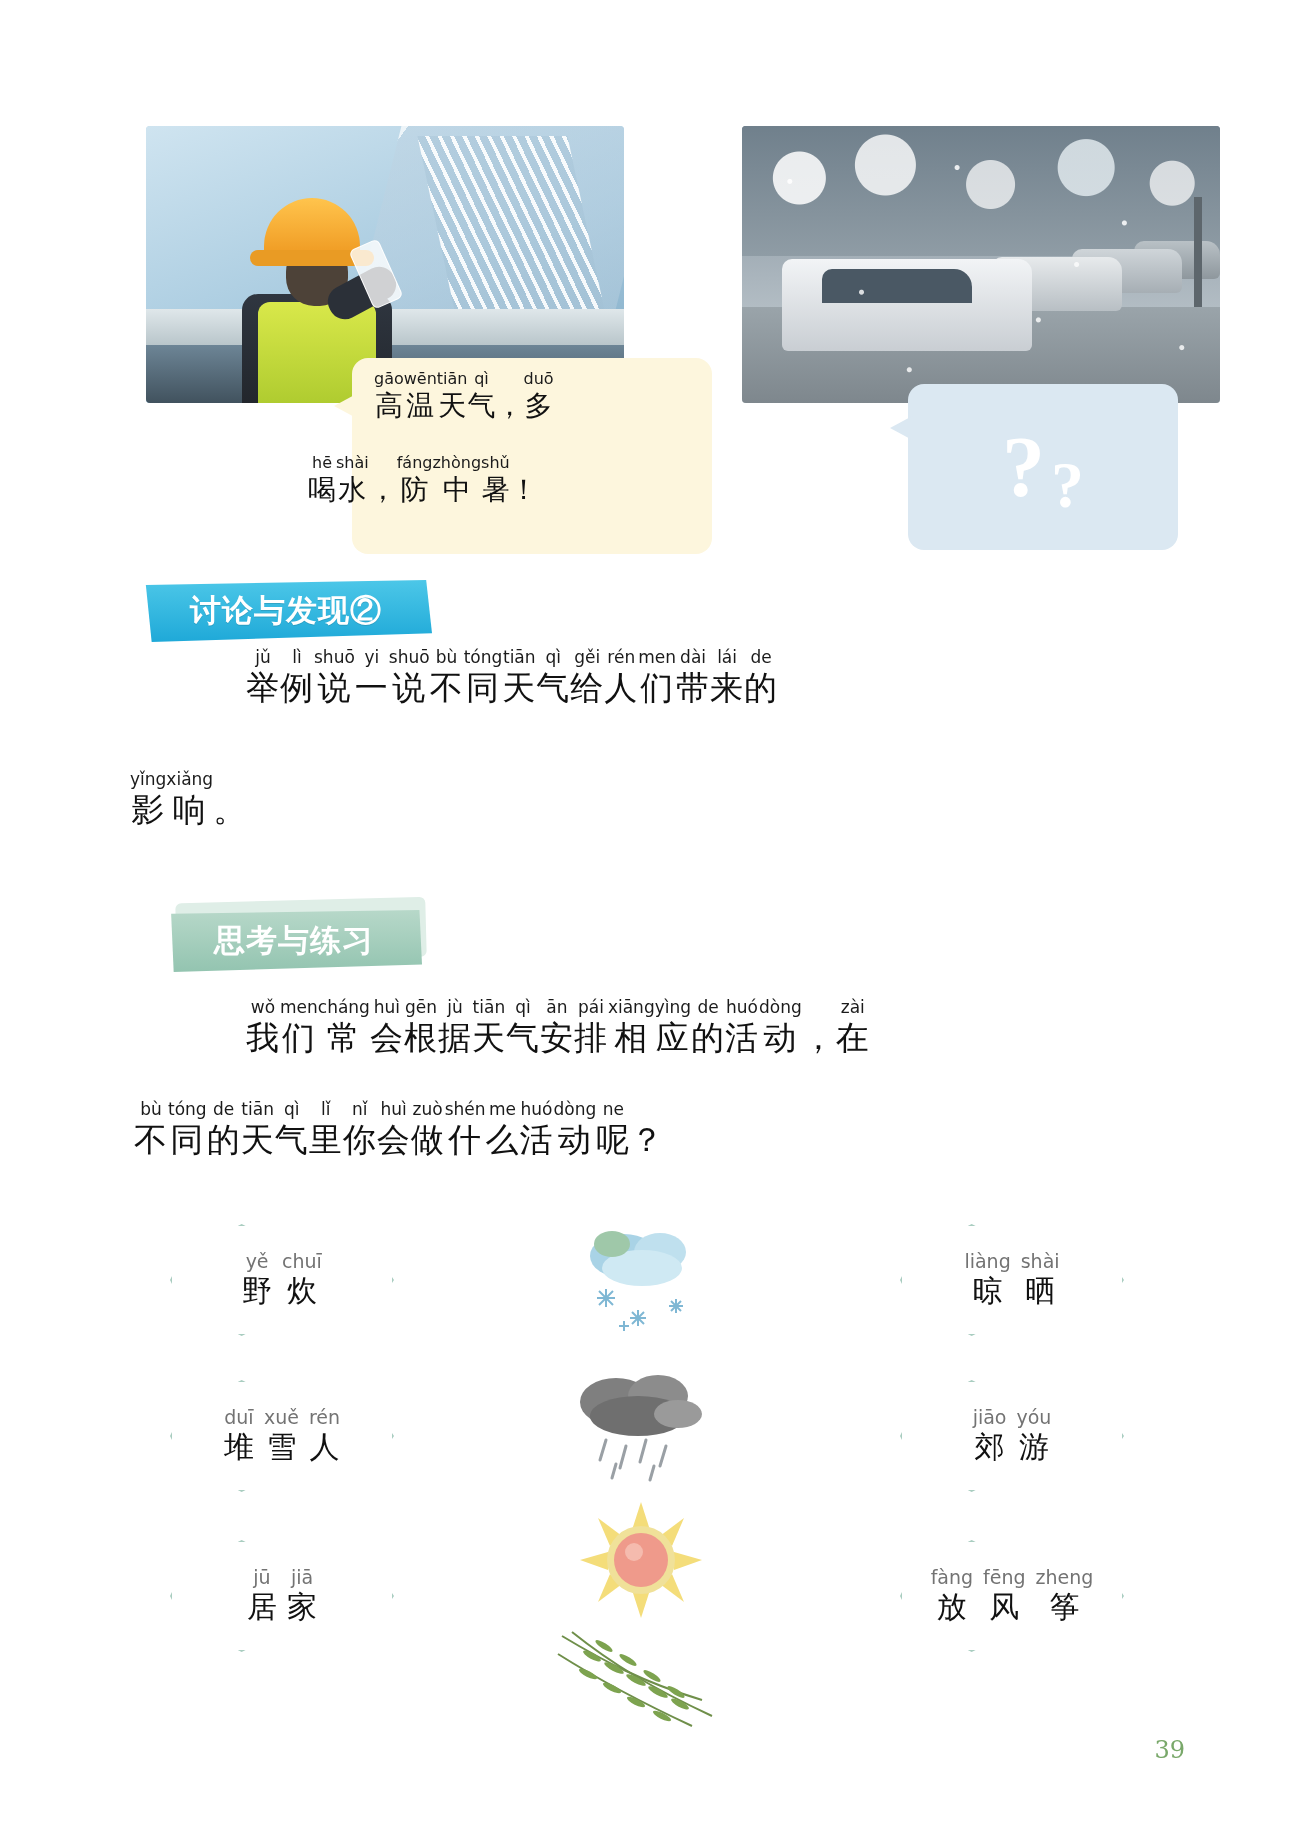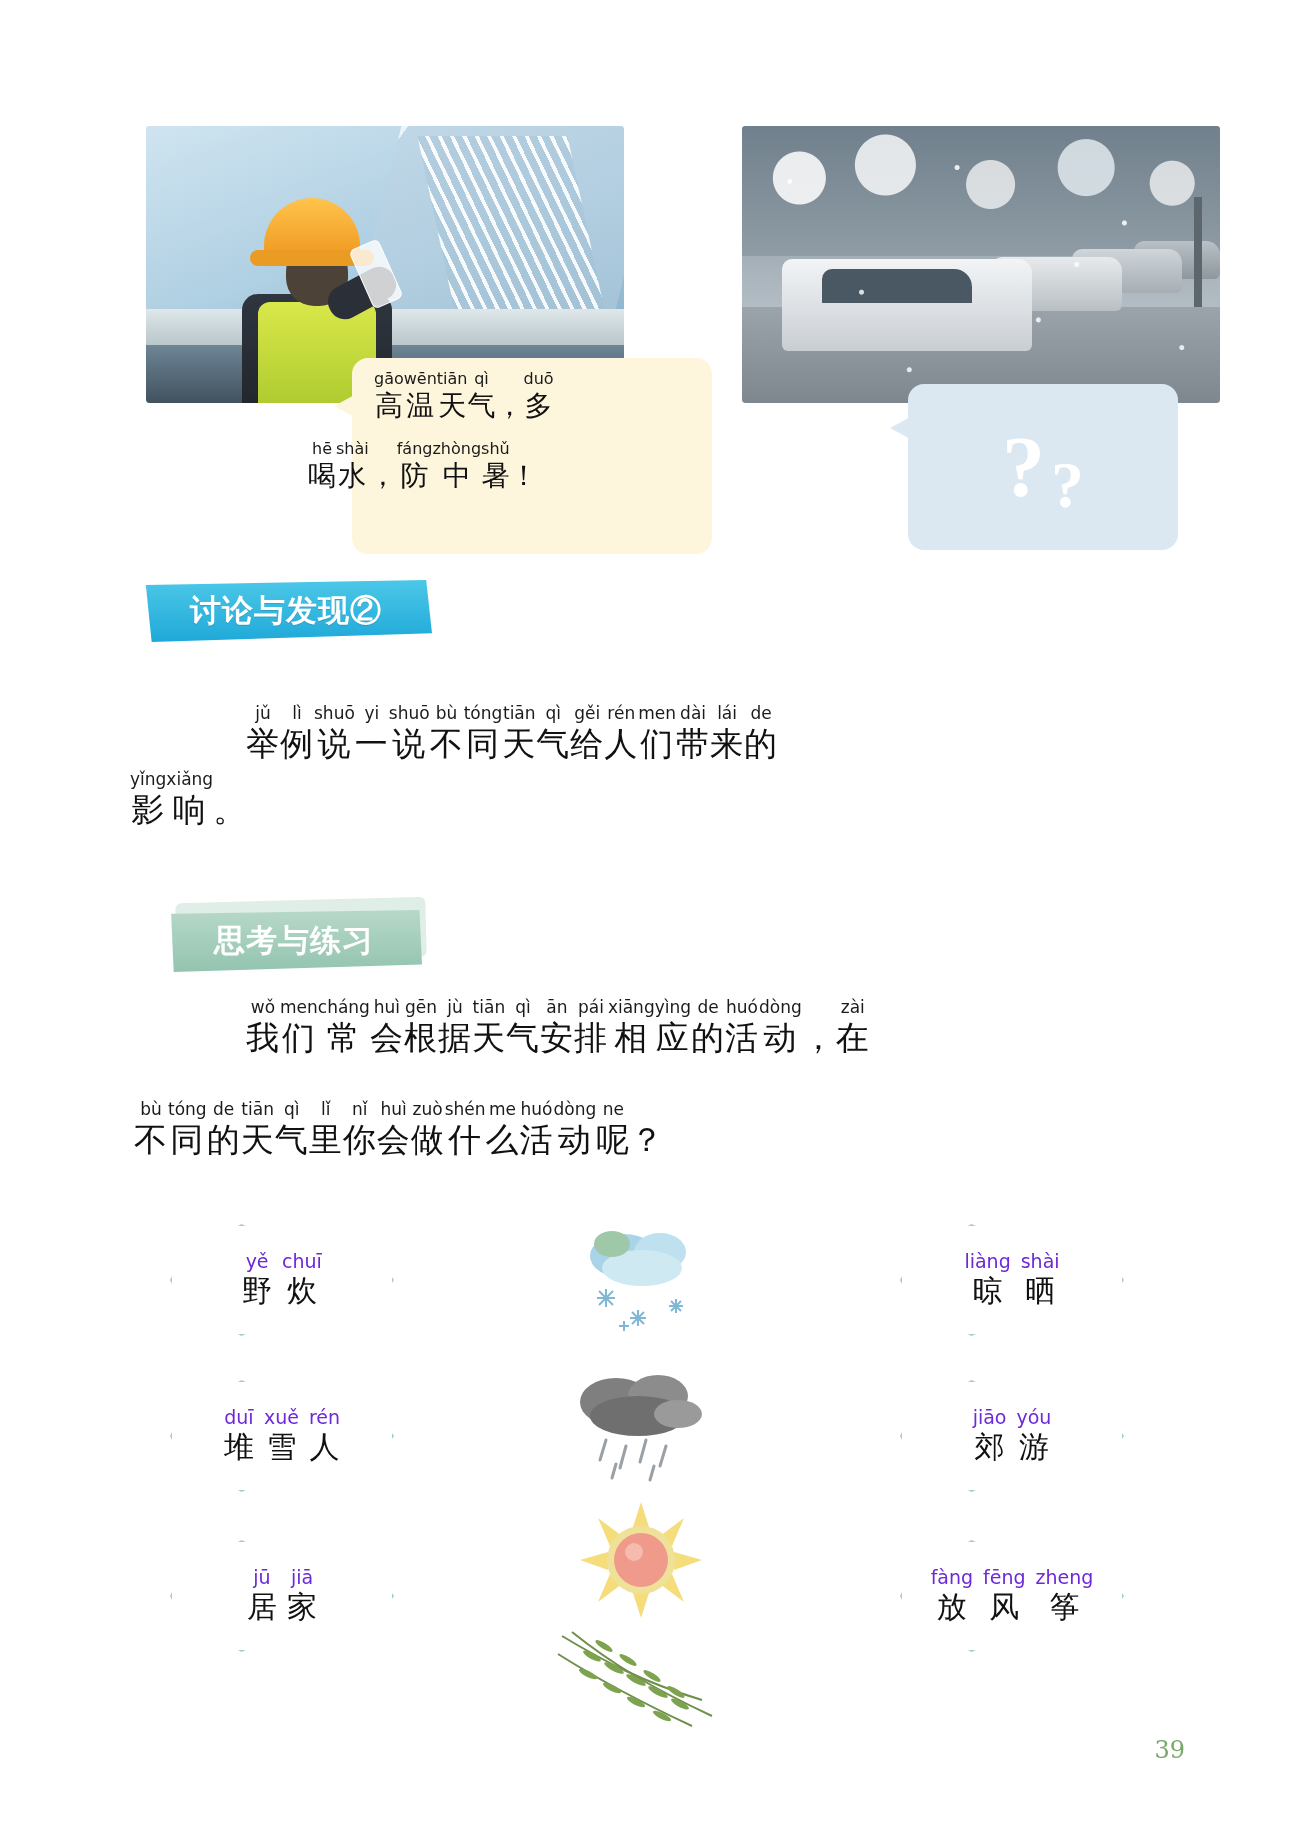--- a/index.html
+++ b/index.html
@@ -167,21 +167,21 @@
   .hz {
     font-size: 30px;
     color: #111111;
     line-height: 1.25;
     font-family: "DejaVu Serif", serif;
     white-space: nowrap;
   }
   .punct .py { visibility: hidden; }
 
   #bubble-yellow .line1 { position:absolute; left:22px; top:12px; }
-  #bubble-yellow .line2 { position:absolute; left:-44px; top:82px; }
+  #bubble-yellow .line2 { position:absolute; left:-44px; top:96px; }
   #bubble-yellow .hz { font-size: 28px; }
   #bubble-yellow .py { font-size: 16px; }
 
   
   .banner {
     position: absolute;
     display: flex;
     align-items: center;
     justify-content: center;
     color: #ffffff;
@@ -203,21 +203,21 @@
   }
   .banner-shadow {
     position:absolute;
     background: #dfeee7;
     border-radius: 6px;
   }
   #banner-think-shadow { left:176px; top:900px; width:250px; height:60px; transform: rotate(-1.5deg); }
 
   
   .textblock { position: absolute; }
-  #q1-line1 { left: 246px; top: 704px; justify-content: center; }
+  #q1-line1 { left: 246px; top: 648px; justify-content: center; }
   #q1-line2 { left: 130px; top: 770px; align-items: flex-end; }
   #q2-line1 { left: 246px; top: 998px; }
   #q2-line2 { left: 134px; top: 1100px; }
   .textblock .hz { font-size: 33px; letter-spacing: 1px; }
   .textblock .py { font-size: 17px; }
 
   
   .star {
     position: absolute;
     width: 220px;
@@ -227,21 +227,21 @@
     align-items: center;
     justify-content: center;
     background: #ffffff;
     border: 2px solid #a9cdc0;
     clip-path: polygon(
       0% 50%, 6% 26%, 2% 8%, 20% 12%, 32% 0%, 46% 14%, 60% 2%,
       72% 16%, 88% 8%, 92% 26%, 100% 50%, 92% 74%, 88% 92%,
       72% 84%, 60% 98%, 46% 86%, 32% 100%, 20% 88%, 2% 92%, 6% 74%
     );
   }
-  .star .py { font-size: 19px; color:#6d28d9; }
+  .star .py { font-size: 19px; color:#737373; }
   .star .hz { font-size: 30px; color:#111; }
   .star .ruby-line { gap: 10px; }
 
   #card-yechui   { left: 170px;  top: 1224px; }
   #card-duixueren{ left: 170px;  top: 1380px; }
   #card-jujia    { left: 170px;  top: 1540px; }
   #card-liangshai{ left: 900px;  top: 1224px; }
   #card-jiaoyou  { left: 900px;  top: 1380px; }
   #card-fangfengzheng { left: 900px; top: 1540px; }
 

